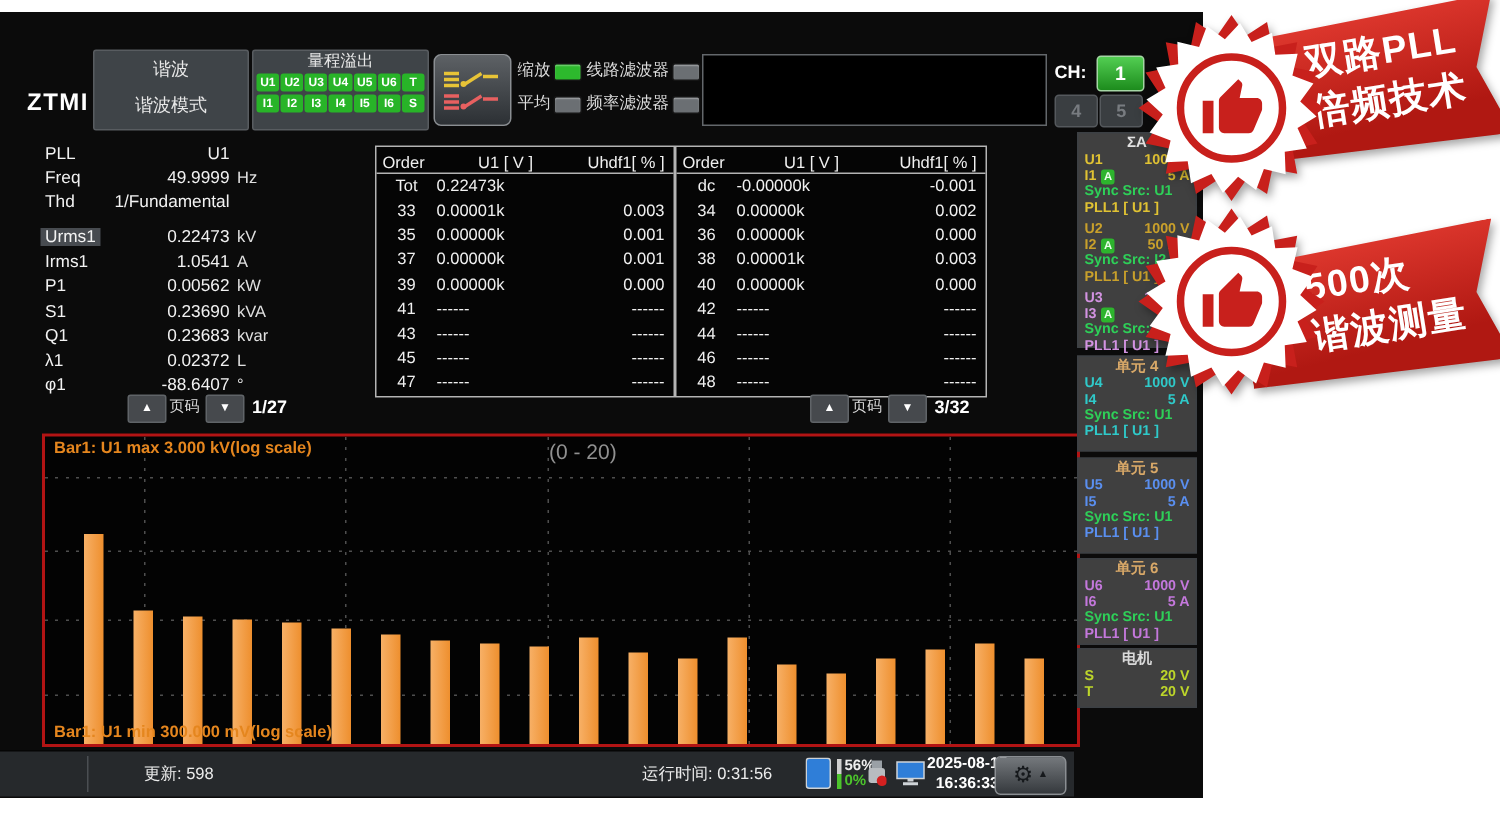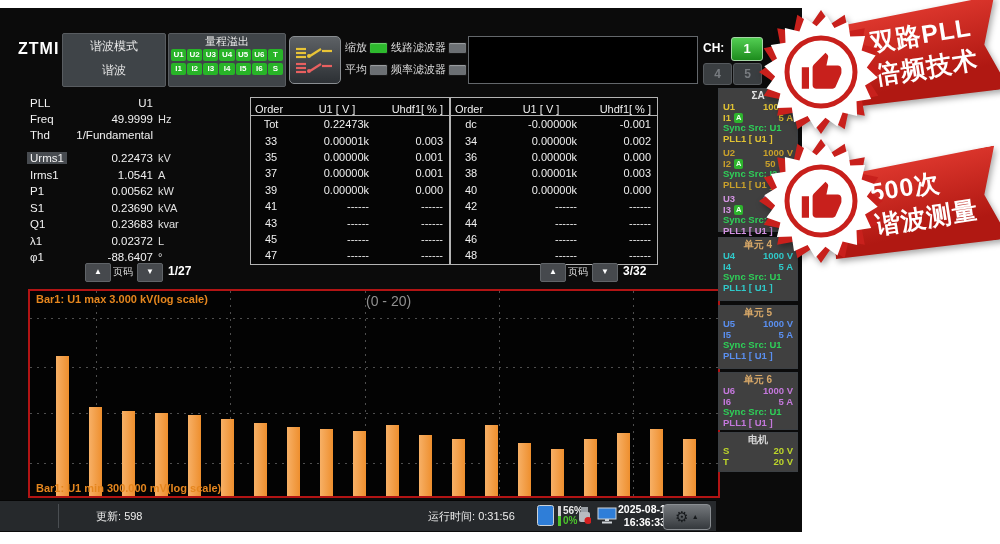--- a/index.html
+++ b/index.html
@@ -2,21 +2,21 @@
 <html><head>
 <meta charset="utf-8">
 <style>
   html,body{margin:0;padding:0;background:#fff;}
   .page{position:relative;width:1000px;height:544px;background:#fff;overflow:hidden;
         font-family:"Liberation Sans","DejaVu Sans",sans-serif;}
   .a{position:absolute;}
   .panel{position:absolute;left:0;top:8px;width:802px;height:524px;background:#0b0b0b;}
 
   
-  .logo{left:18px;top:32px;width:50px;height:22px;color:#fff;font-size:16px;font-weight:bold;letter-spacing:1px;}
+  .logo{left:18px;top:52px;width:50px;height:22px;color:#fff;font-size:16px;font-weight:bold;letter-spacing:1px;}
   .hbox{background:#3f4448;border:1px solid #585c60;border-radius:2px;color:#e8e8e8;}
   .mode-box{left:62px;top:25px;width:102px;height:52px;text-align:center;font-size:12px;}
   .mode-box div{line-height:24px;}
   .ovf-box{left:168px;top:25px;width:116px;height:52px;}
   .ovf-title{display:block;text-align:center;font-size:11px;line-height:14px;}
   .ovf-row{display:flex;gap:1px;padding:1px 2px;}
   .ovf-cell{flex:1;background:#28b428;border-radius:2px;color:#fff;font-size:8px;font-weight:bold;
             text-align:center;line-height:12px;height:12px;}
   .wiring-btn{left:289px;top:28px;width:50px;height:46px;border:1px solid #8a8e92;border-radius:5px;
               background:linear-gradient(#5d6165,#2c3034);}
@@ -43,21 +43,21 @@
   .pgbtn{width:24px;height:17px;background:#46494d;border:1px solid #606468;border-radius:2px;
          color:#fff;font-size:8px;text-align:center;line-height:16px;}
   .pglabel{font-size:10px;color:#ddd;line-height:17px;}
   .pgval{font-size:12px;color:#fff;font-weight:bold;line-height:17px;}
 
   
   .htable{border:1px solid #b4b4b4;color:#f0f0f0;font-size:11px;background:#050505;}
   .thead{display:flex;height:17px;align-items:flex-end;border-bottom:1px solid #b4b4b4;}
   .trow{display:flex;height:16.4px;align-items:center;}
   .tc1{width:40px;text-align:center;}
-  .tc2{flex:1;text-align:right;padding-right:10px;}
+  .tc2{flex:1;text-align:left;padding-right:10px;}
   .tc2h{flex:1;text-align:center;}
   .tc3{width:64px;text-align:right;padding-right:6px;}
 
   
   #chart{left:28px;top:281px;width:688px;height:205px;border:2px solid #b21414;background:#030303;}
   .vgrid{position:absolute;top:0;bottom:0;width:1px;
          background-image:repeating-linear-gradient(to bottom,#4e4e4e 0 2px,transparent 2px 7px);}
   .hgrid{position:absolute;left:0;right:0;height:1px;
          background-image:repeating-linear-gradient(to right,#4e4e4e 0 2px,transparent 2px 7px);}
   .bar{position:absolute;bottom:0;width:13px;background:linear-gradient(90deg,#f7b066,#ee8f2e);}
@@ -101,22 +101,22 @@
 </style>
 </head>
 <body>
 
 <div class="page">
   <div class="panel">
 
     <div class="a logo">ZTMI</div>
 
     <div class="a hbox mode-box">
+      <div>谐波</div>
       <div>谐波模式</div>
-      <div>谐波</div>
     </div>
 
     <div class="a hbox ovf-box">
       <span class="ovf-title">量程溢出</span>
       <div class="ovf-row" id="ovf-row1">
           <span class="ovf-cell">U1</span>
           <span class="ovf-cell">U2</span>
           <span class="ovf-cell">U3</span>
           <span class="ovf-cell">U4</span>
           <span class="ovf-cell">U5</span>

